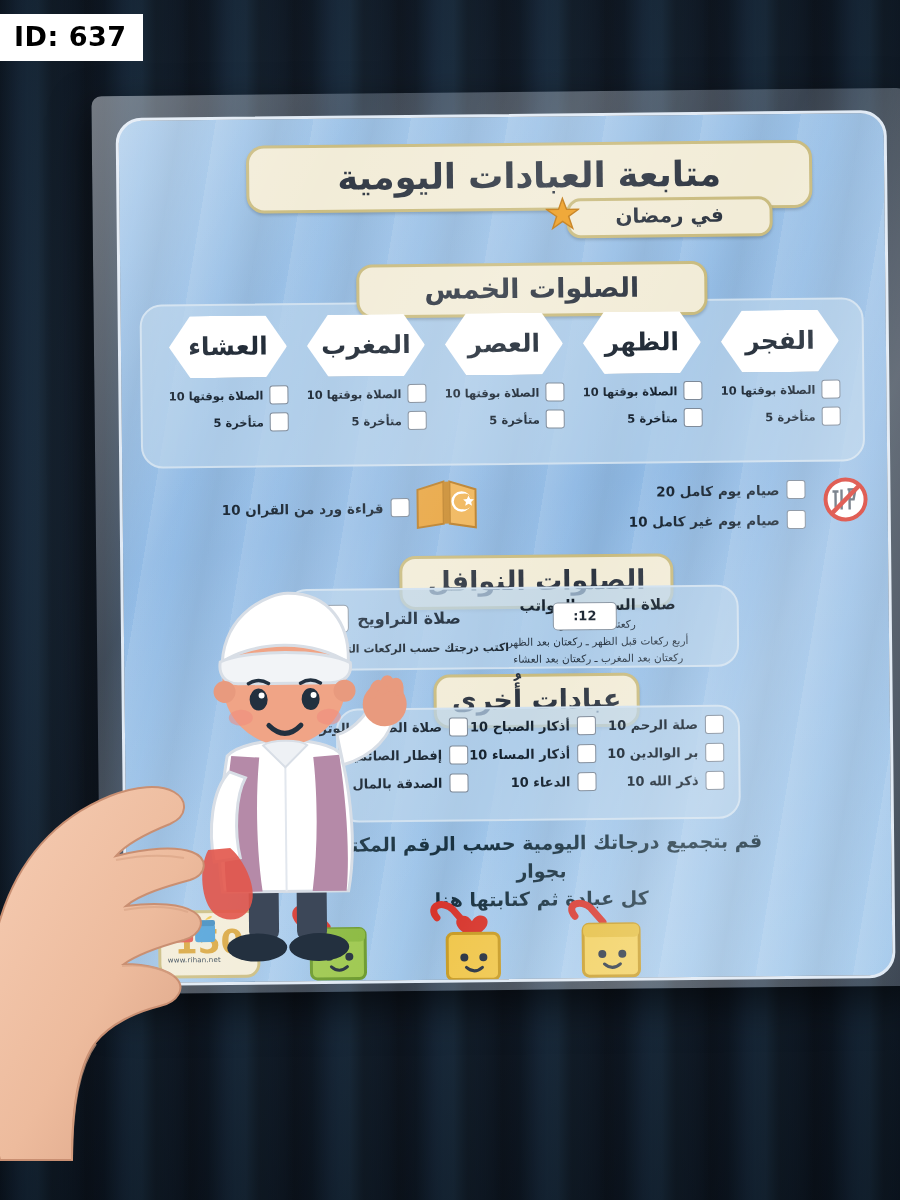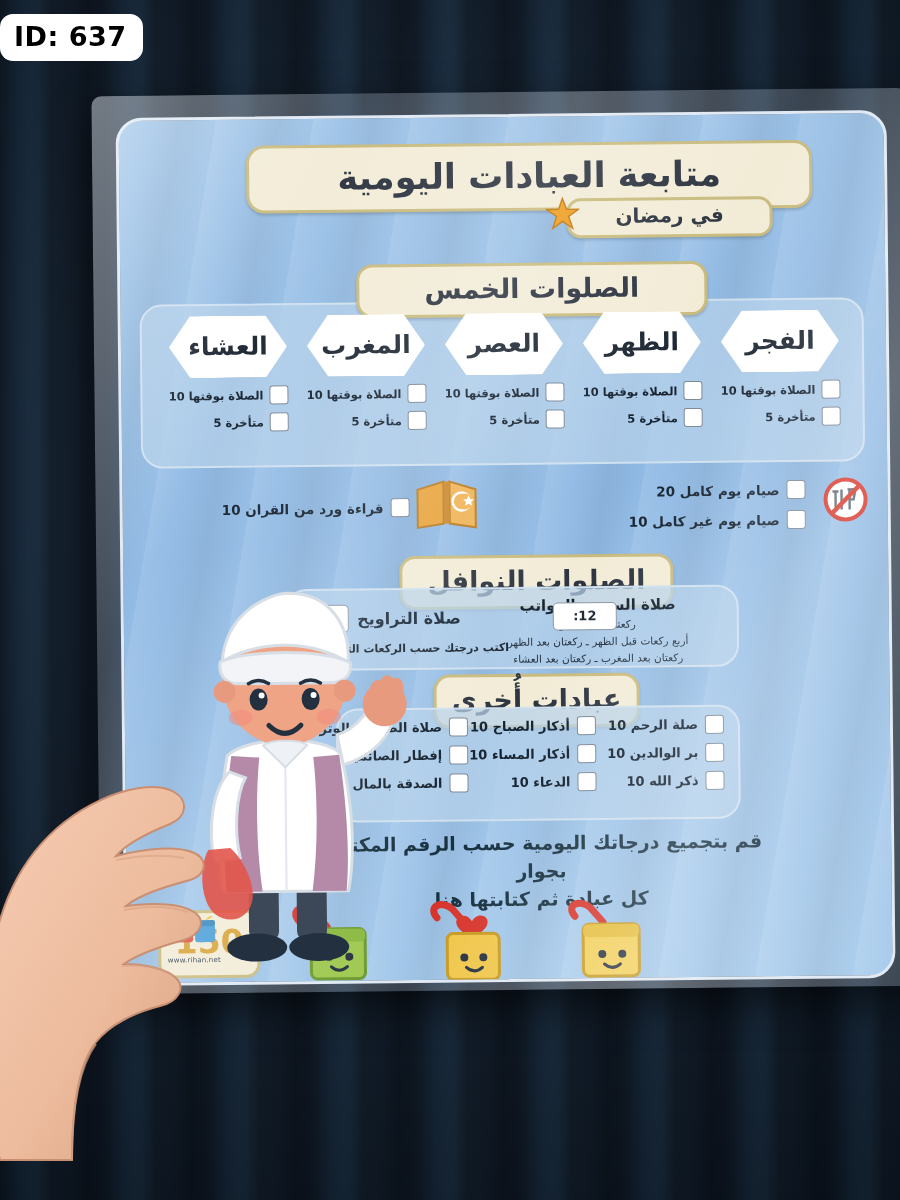--- a/index.html
+++ b/index.html
@@ -31,21 +31,20 @@
 
   
   .id-badge{
     position:absolute;left:0;top:14px;
     background:#ffffff;color:#000;
     font-weight:bold;font-size:27px;
     padding:7px 16px 9px 14px;
     letter-spacing:0.5px;
     z-index:60;
     font-family:"DejaVu Sans","Liberation Sans",sans-serif;
-    border-radius:13px;
   }
 
   
   .hand{
     position:absolute;left:-40px;top:560px;width:330px;height:620px;z-index:40;
   }
 
   
   .sheet-wrap{
     position:absolute;left:96px;top:92px;width:818px;height:900px;z-index:30;

